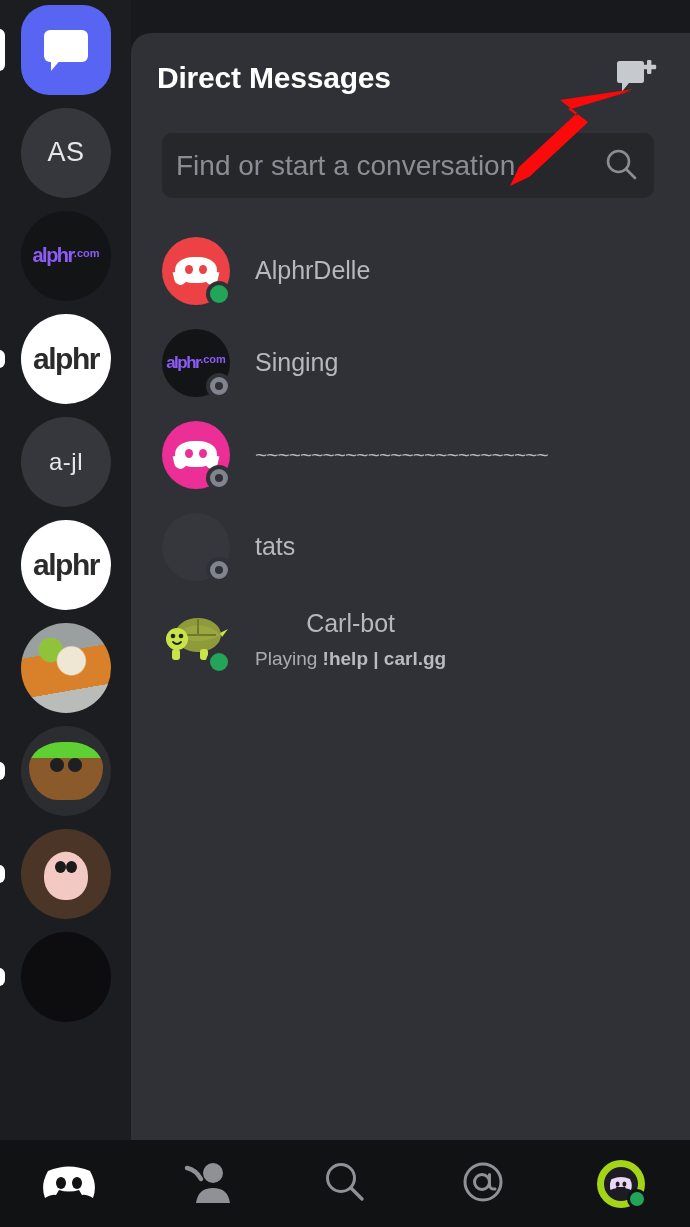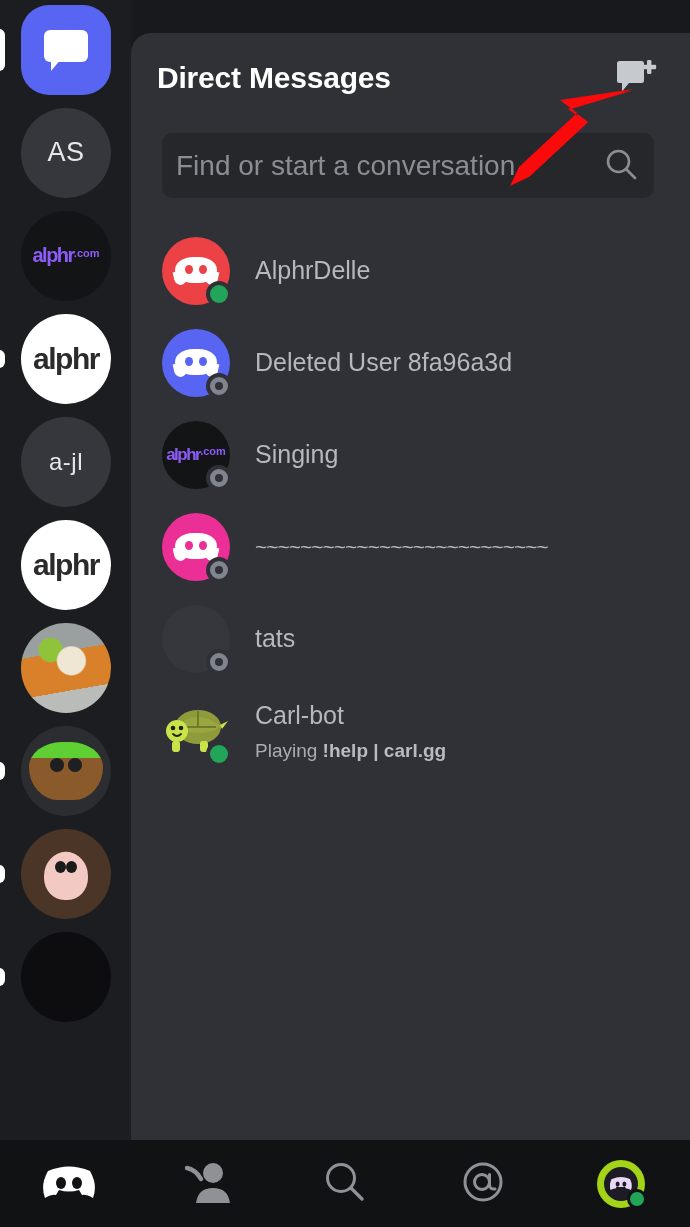--- a/index.html
+++ b/index.html
@@ -146,21 +146,21 @@
   }
   #search-placeholder {
     position:absolute; left:14px; top:50%; transform:translateY(-50%);
     font-size:28px; color:#8a8d93;
   }
   #search-icon {
     position:absolute; right:16px; top:50%; transform:translateY(-50%);
   }
 
   
-  #dm-list { position:absolute; left:0; top:192px; width:559px; }
+  #dm-list { position:absolute; left:0; top:192px; width:559px;text-align:center; }
   .dm-row {
     position:relative; height:92px; width:559px;
     display:flex; align-items:center;
   }
   .dm-avatar-wrap {
     position:relative; margin-left:31px;
     width:68px; height:68px; flex:none;
   }
   .dm-avatar {
     width:68px; height:68px; border-radius:50%;
@@ -347,39 +347,20 @@
           </div>
           <div class="status">
               <div class="dot" style="background:#23a559;"></div>
             </div>
         </div>
         <div class="dm-text">
           <div class="dm-name">AlphrDelle</div>
         </div>
       </div>
 
-      <div class="dm-row">
-        <div class="dm-avatar-wrap">
-          <div class="dm-avatar" style="background:#5865f2;">
-            <div class="clyde">
-                <div class="head"></div>
-                <div class="lh"></div>
-                <div class="rh"></div>
-              <div class="eye l" style="background:#5865f2;"></div>
-                <div class="eye r" style="background:#5865f2;"></div>
-              </div>
-          </div>
-          <div class="status">
-              <div class="ring"></div>
-            </div>
-        </div>
-        <div class="dm-text">
-          <div class="dm-name">Deleted User 8fa96a3d</div>
-        </div>
-      </div>
 
       <div class="dm-row">
         <div class="dm-avatar-wrap">
           <div class="dm-avatar" style="background:#131416;">
             <span class="alphr-word light" style="font-size:17px;">alphr<span class="alphr-dot">.com</span></span>
           </div>
           <div class="status">
               <div class="ring"></div>
             </div>
         </div>

